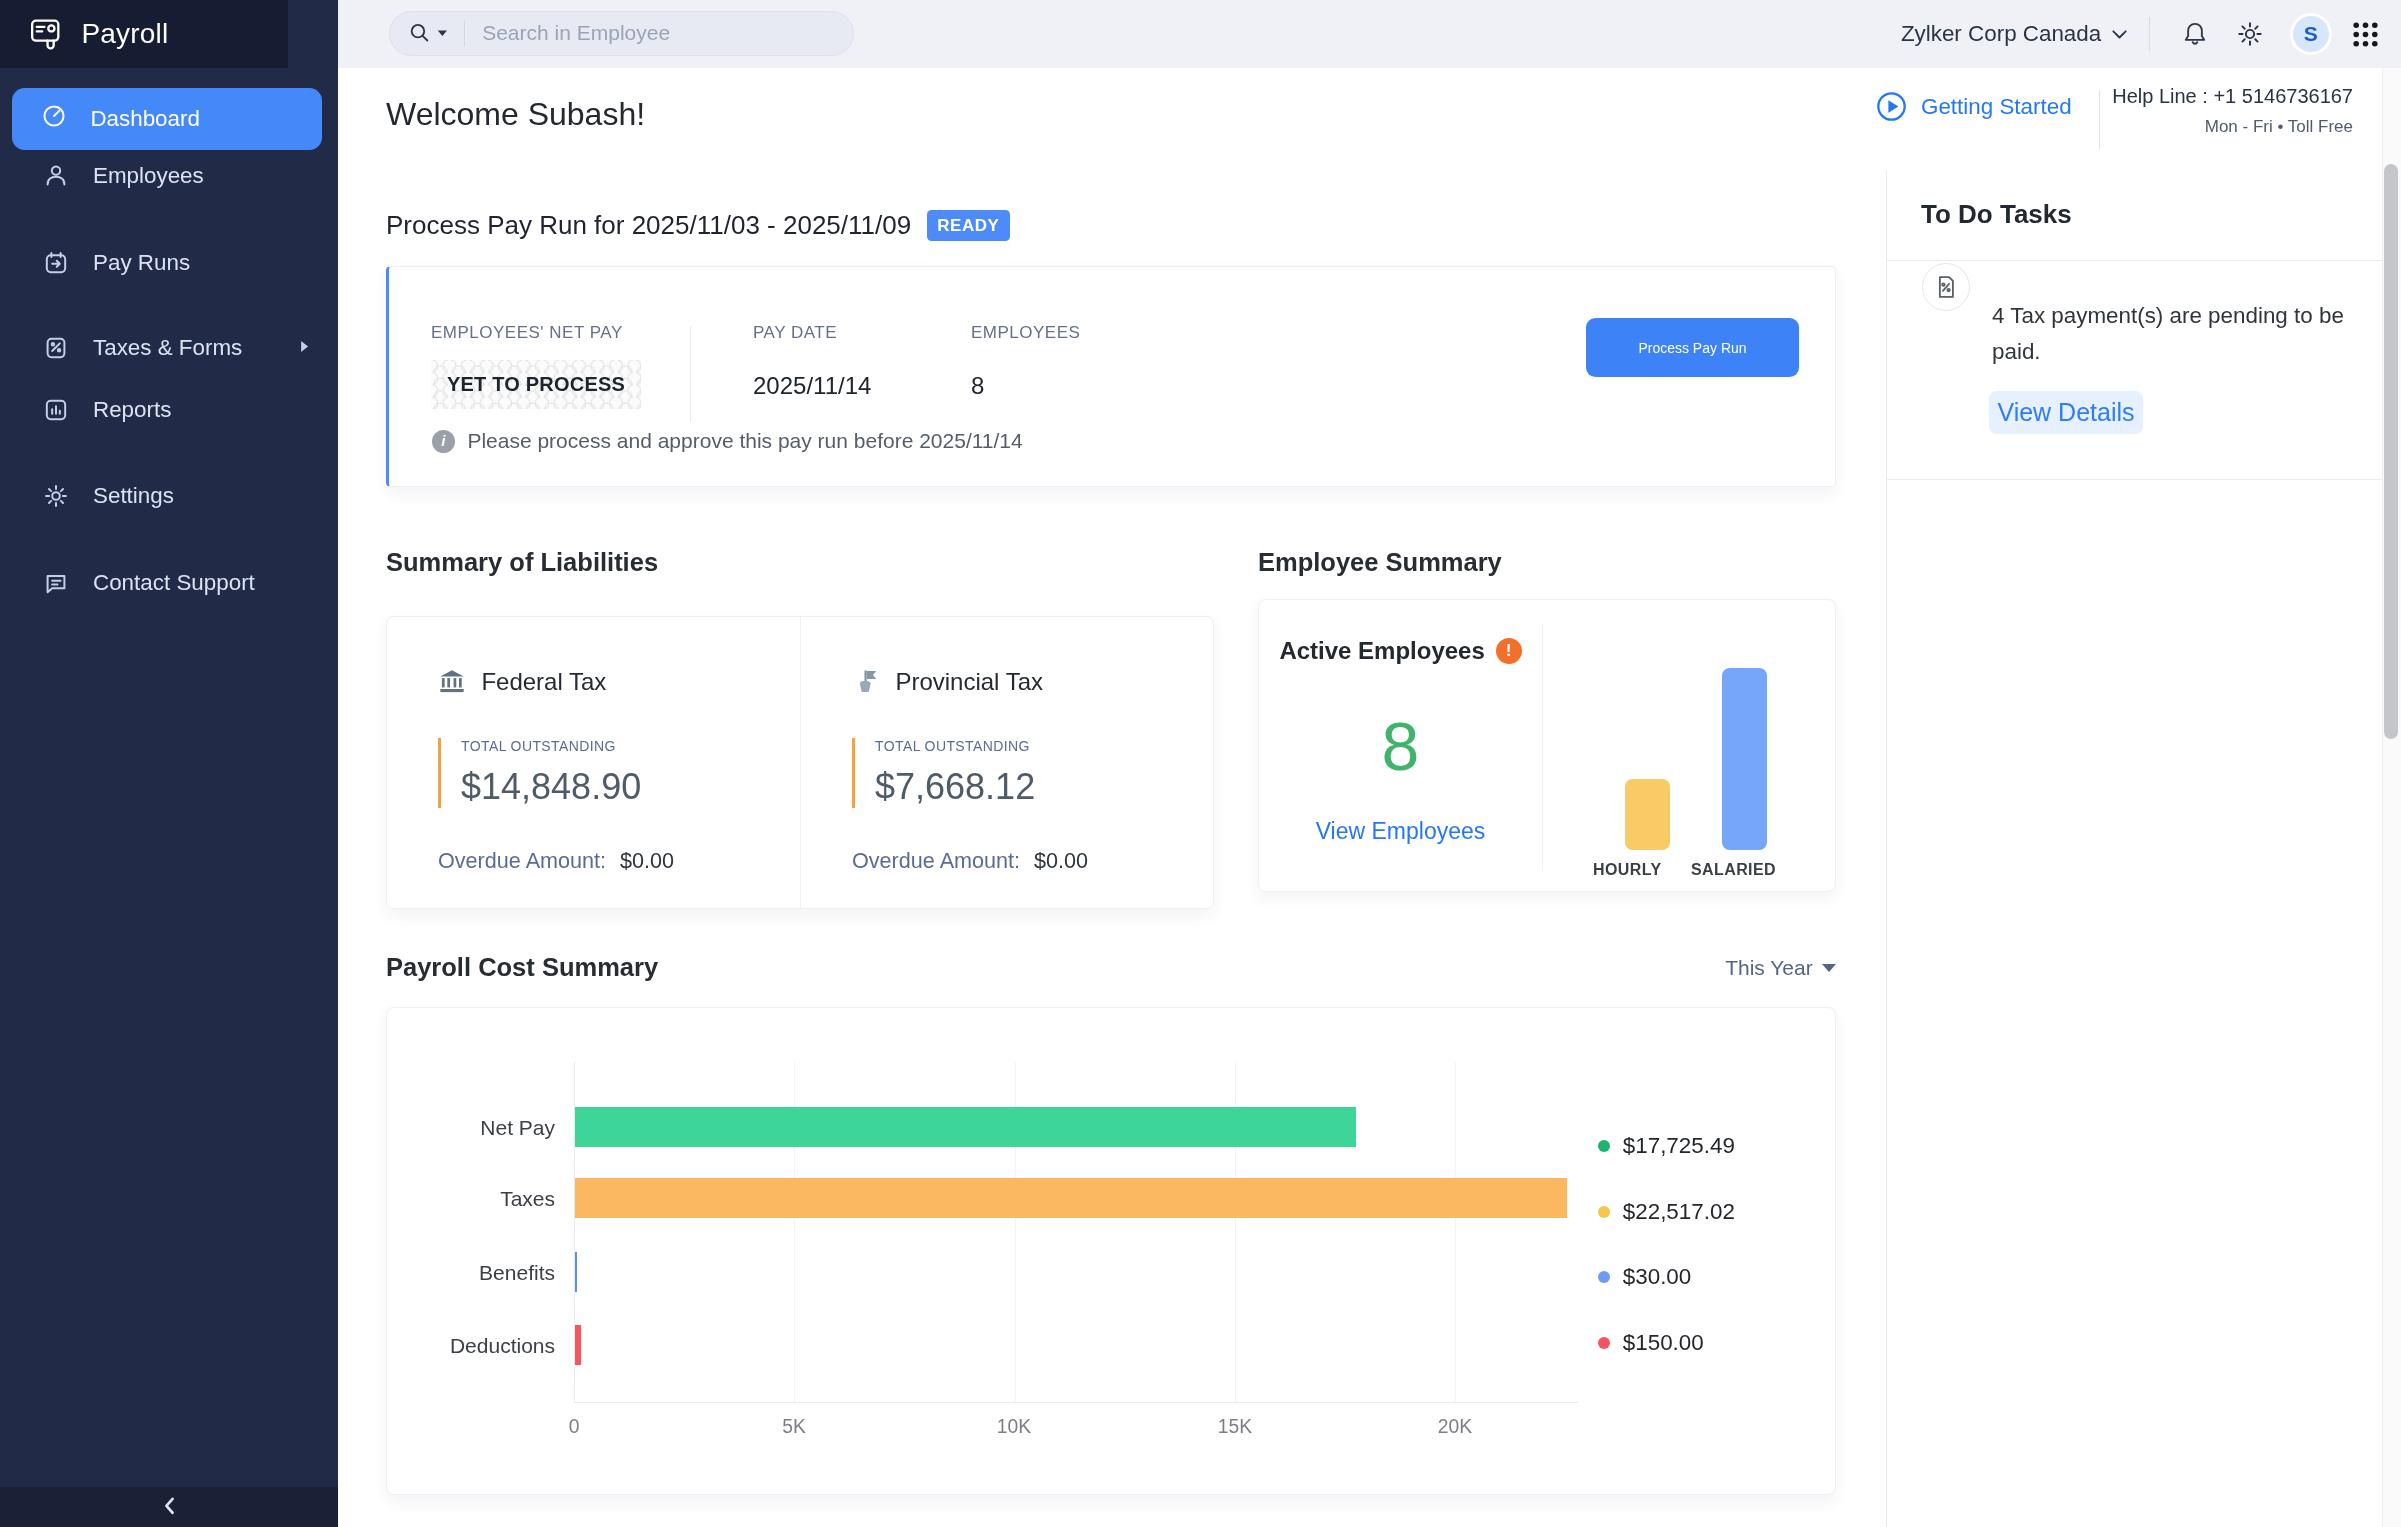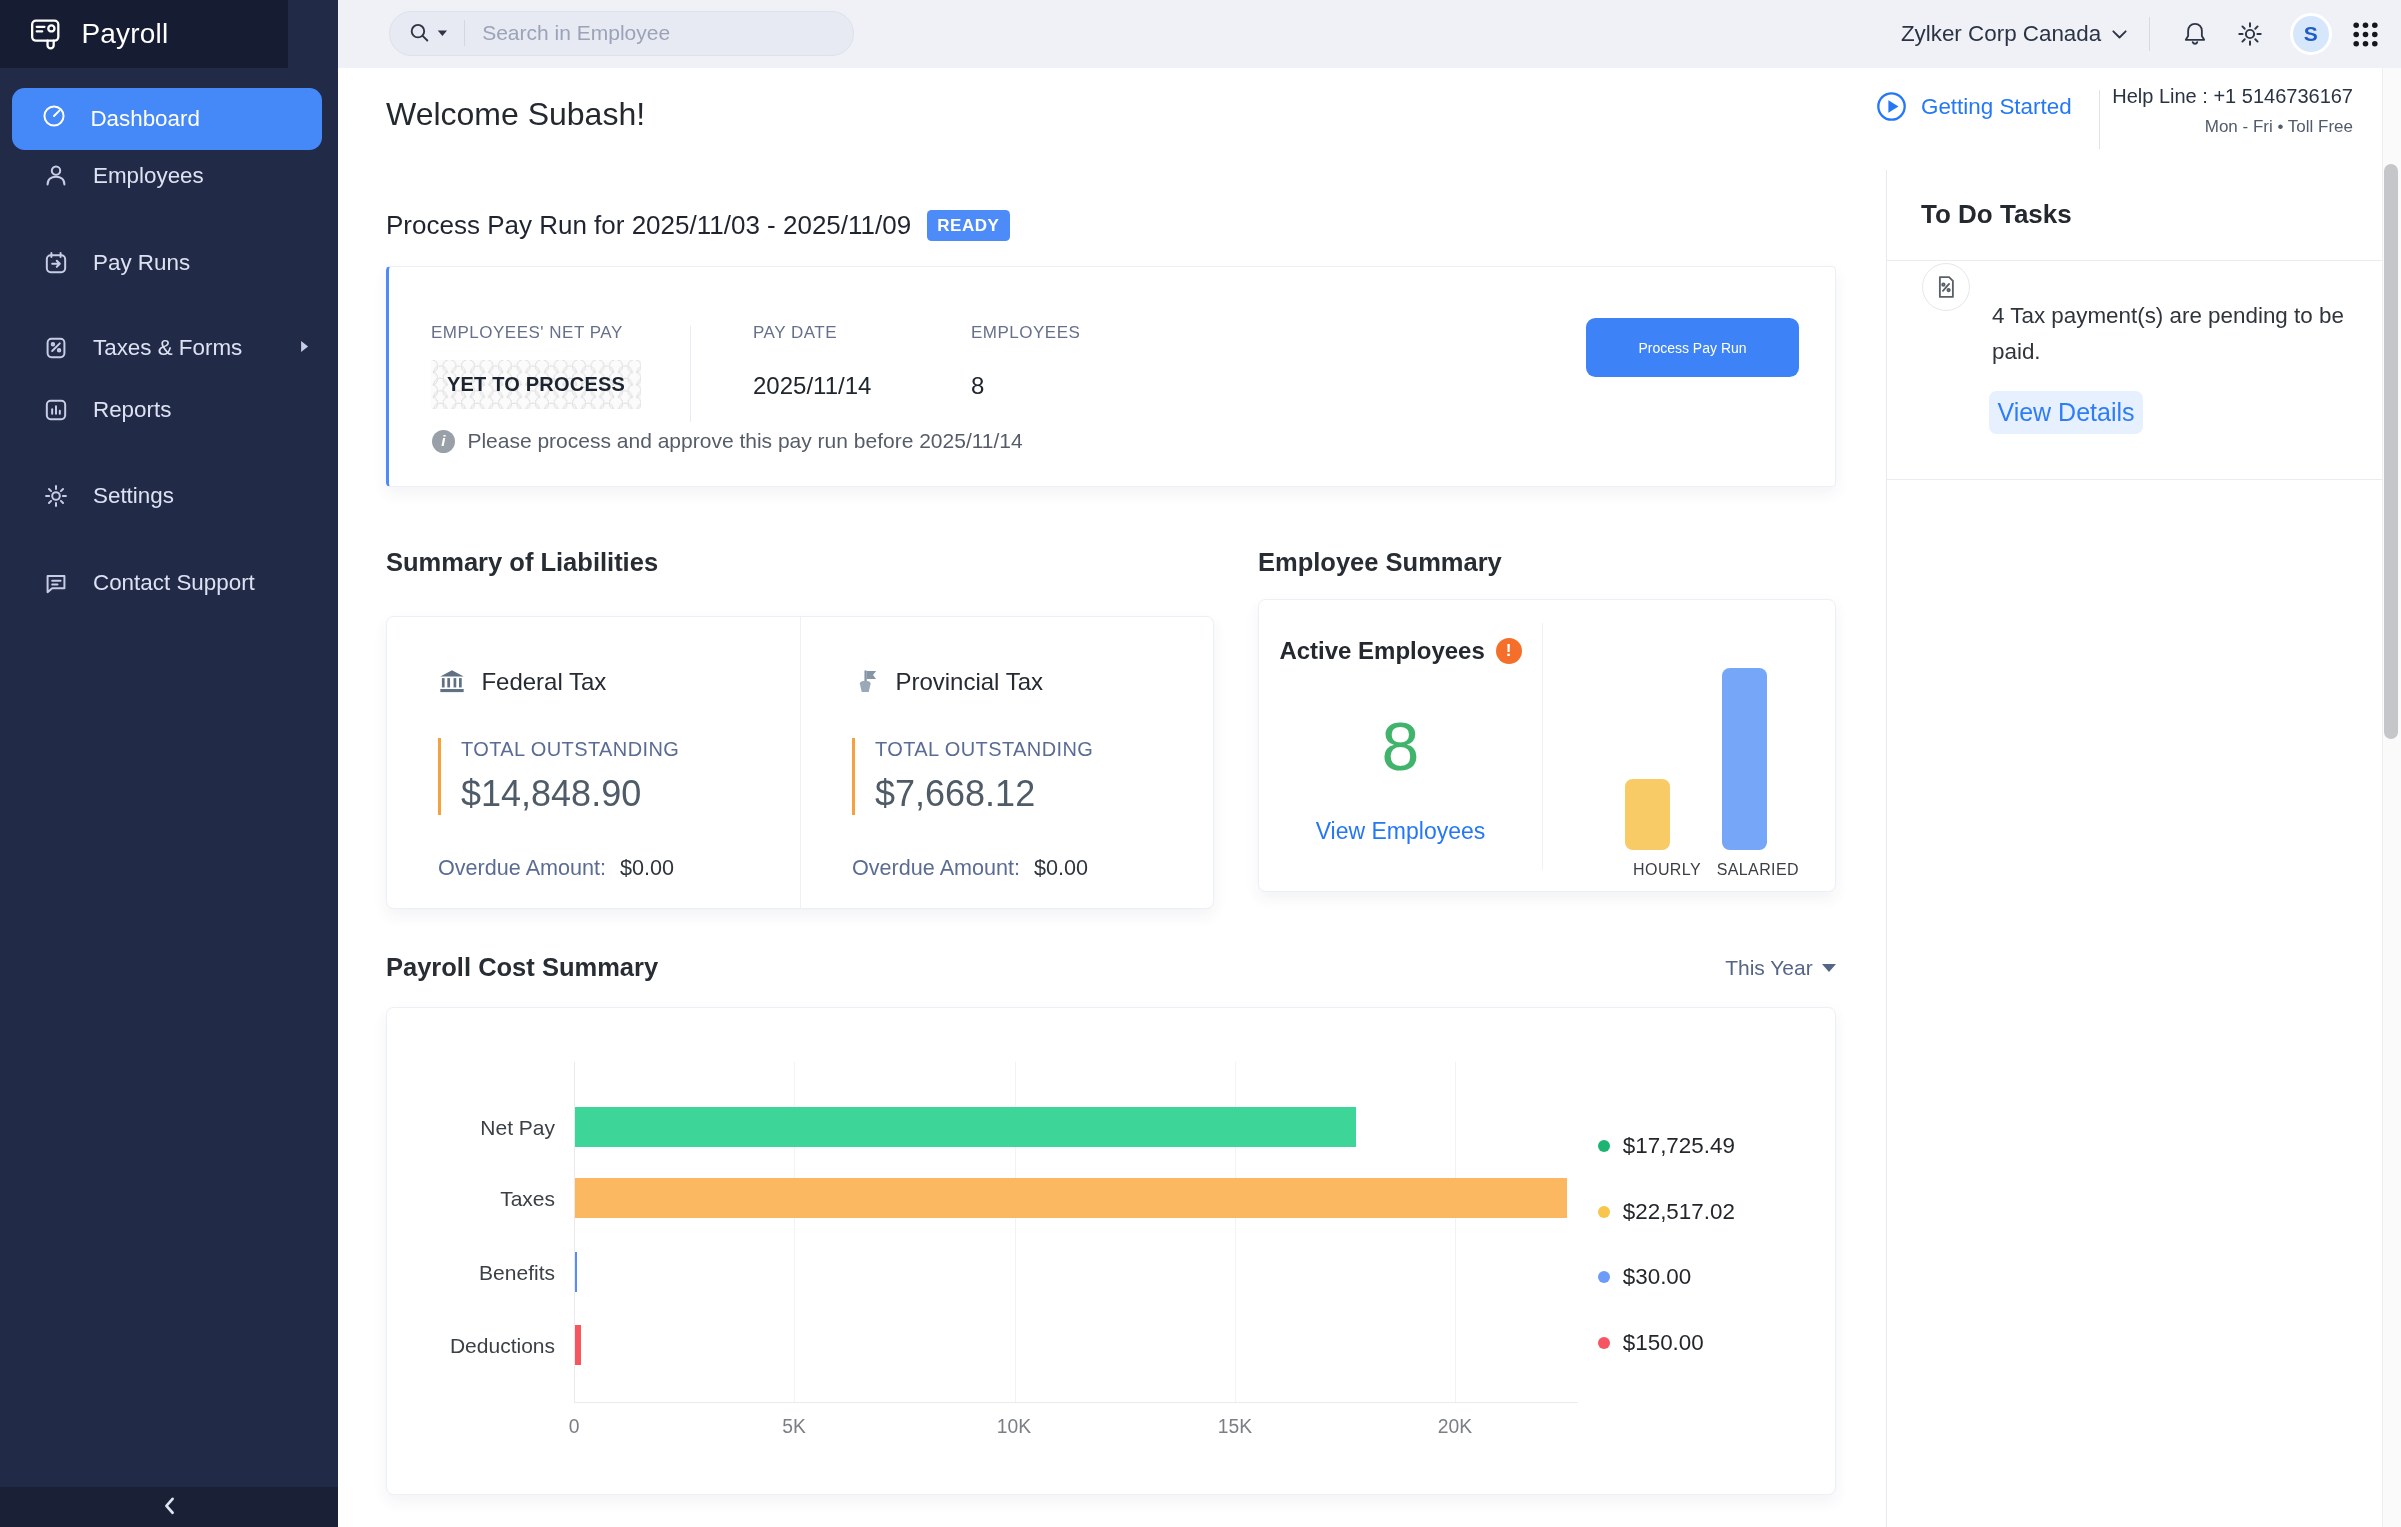--- a/index.html
+++ b/index.html
@@ -64,36 +64,36 @@
   .pr-btn{position:absolute;left:1197px;top:51px;width:213px;height:59px;background:#3d82f7;border:none;border-radius:9.3px;color:#fff;font-size:14px;font-family:"Liberation Sans",sans-serif;cursor:pointer}
   .pr-note{position:absolute;left:43px;top:162px;display:flex;align-items:center;gap:12.4px;font-size:21px;color:#565d68}
   .info-dot{width:23px;height:23px;border-radius:50%;background:#9aa0a8;color:#fff;font-size:15.4px;font-weight:700;display:flex;align-items:center;justify-content:center;font-style:italic}
 
   
   .liab-card{left:48px;top:446px;width:828px;height:293px;display:flex}
   .liab-col{position:relative;width:414px;height:100%;padding:51px 0 0 51px}
   .liab-col + .liab-col{border-left:0.8px solid #eef0f5}
   .liab-head{display:flex;align-items:center;gap:15.4px;font-size:24px;font-weight:500;color:#262b33}
   .tout{margin-top:42px;border-left:3.9px solid #f5a13d;padding-left:20px}
-  .tout-label{font-size:20px;color:#5a6c94;letter-spacing:0.4px}
+  .tout-label{font-size:14px;color:#5a6c94;letter-spacing:0.4px}
   .tout-val{font-size:36px;color:#4f5b67;margin-top:12.4px}
   .overdue{margin-top:40px;font-size:21.6px;color:#5a6c94}
   .overdue b{color:#2f353c;font-weight:400;margin-left:14px}
 
   
   .emp-card{left:920px;top:429px;width:578px;height:293px}
   .emp-left{position:absolute;left:0;top:0;width:283px;height:100%}
   .emp-div{position:absolute;left:283px;top:23px;width:0.8px;height:247px;background:#eef1f5}
   .ae-row{position:absolute;left:0;top:37px;width:283px;display:flex;align-items:center;justify-content:center;gap:10.8px}
   .ae-label{font-size:24px;font-weight:600;color:#24292f}
   .warn-dot{width:26px;height:26px;border-radius:50%;background:#f4702a;color:#fff;font-size:17px;font-weight:700;display:flex;align-items:center;justify-content:center}
   .ae-count{position:absolute;left:0;top:107px;width:283px;text-align:center;font-size:68px;color:#41b46b}
   .ae-link{position:absolute;left:0;top:218px;width:283px;text-align:center;font-size:23px;color:#2577f8;cursor:pointer}
   .emp-bar{position:absolute;width:45px;border-radius:7.7px}
-  .emp-bar-label{position:absolute;font-size:16px;font-weight:400;color:#3a3f45;letter-spacing:0.4px;text-align:right;width:108px}
+  .emp-bar-label{position:absolute;font-size:16px;font-weight:700;color:#3a3f45;letter-spacing:0.4px;text-align:left;width:108px}
 
   
   .cost-head{position:absolute;left:48px;top:783px;width:1450px;display:flex;align-items:center;justify-content:space-between}
   .this-year{display:flex;align-items:center;gap:9.3px;font-size:21px;font-weight:500;color:#556585;cursor:pointer}
   .caret-down{width:0;height:0;border-left:7px solid transparent;border-right:7px solid transparent;border-top:8.5px solid #556585}
   .chart-card{left:48px;top:837px;width:1450px;height:488px}
   .plot{position:absolute;left:187px;top:54px;width:1004px;height:341px;border-bottom:1.5px solid #e8eaee}
   .gridline{position:absolute;top:0;bottom:0;width:0.8px;background:#f2f3f6}
   .gridline.zero{background:#e8eaee}
   .hbar{position:absolute;height:40px}

